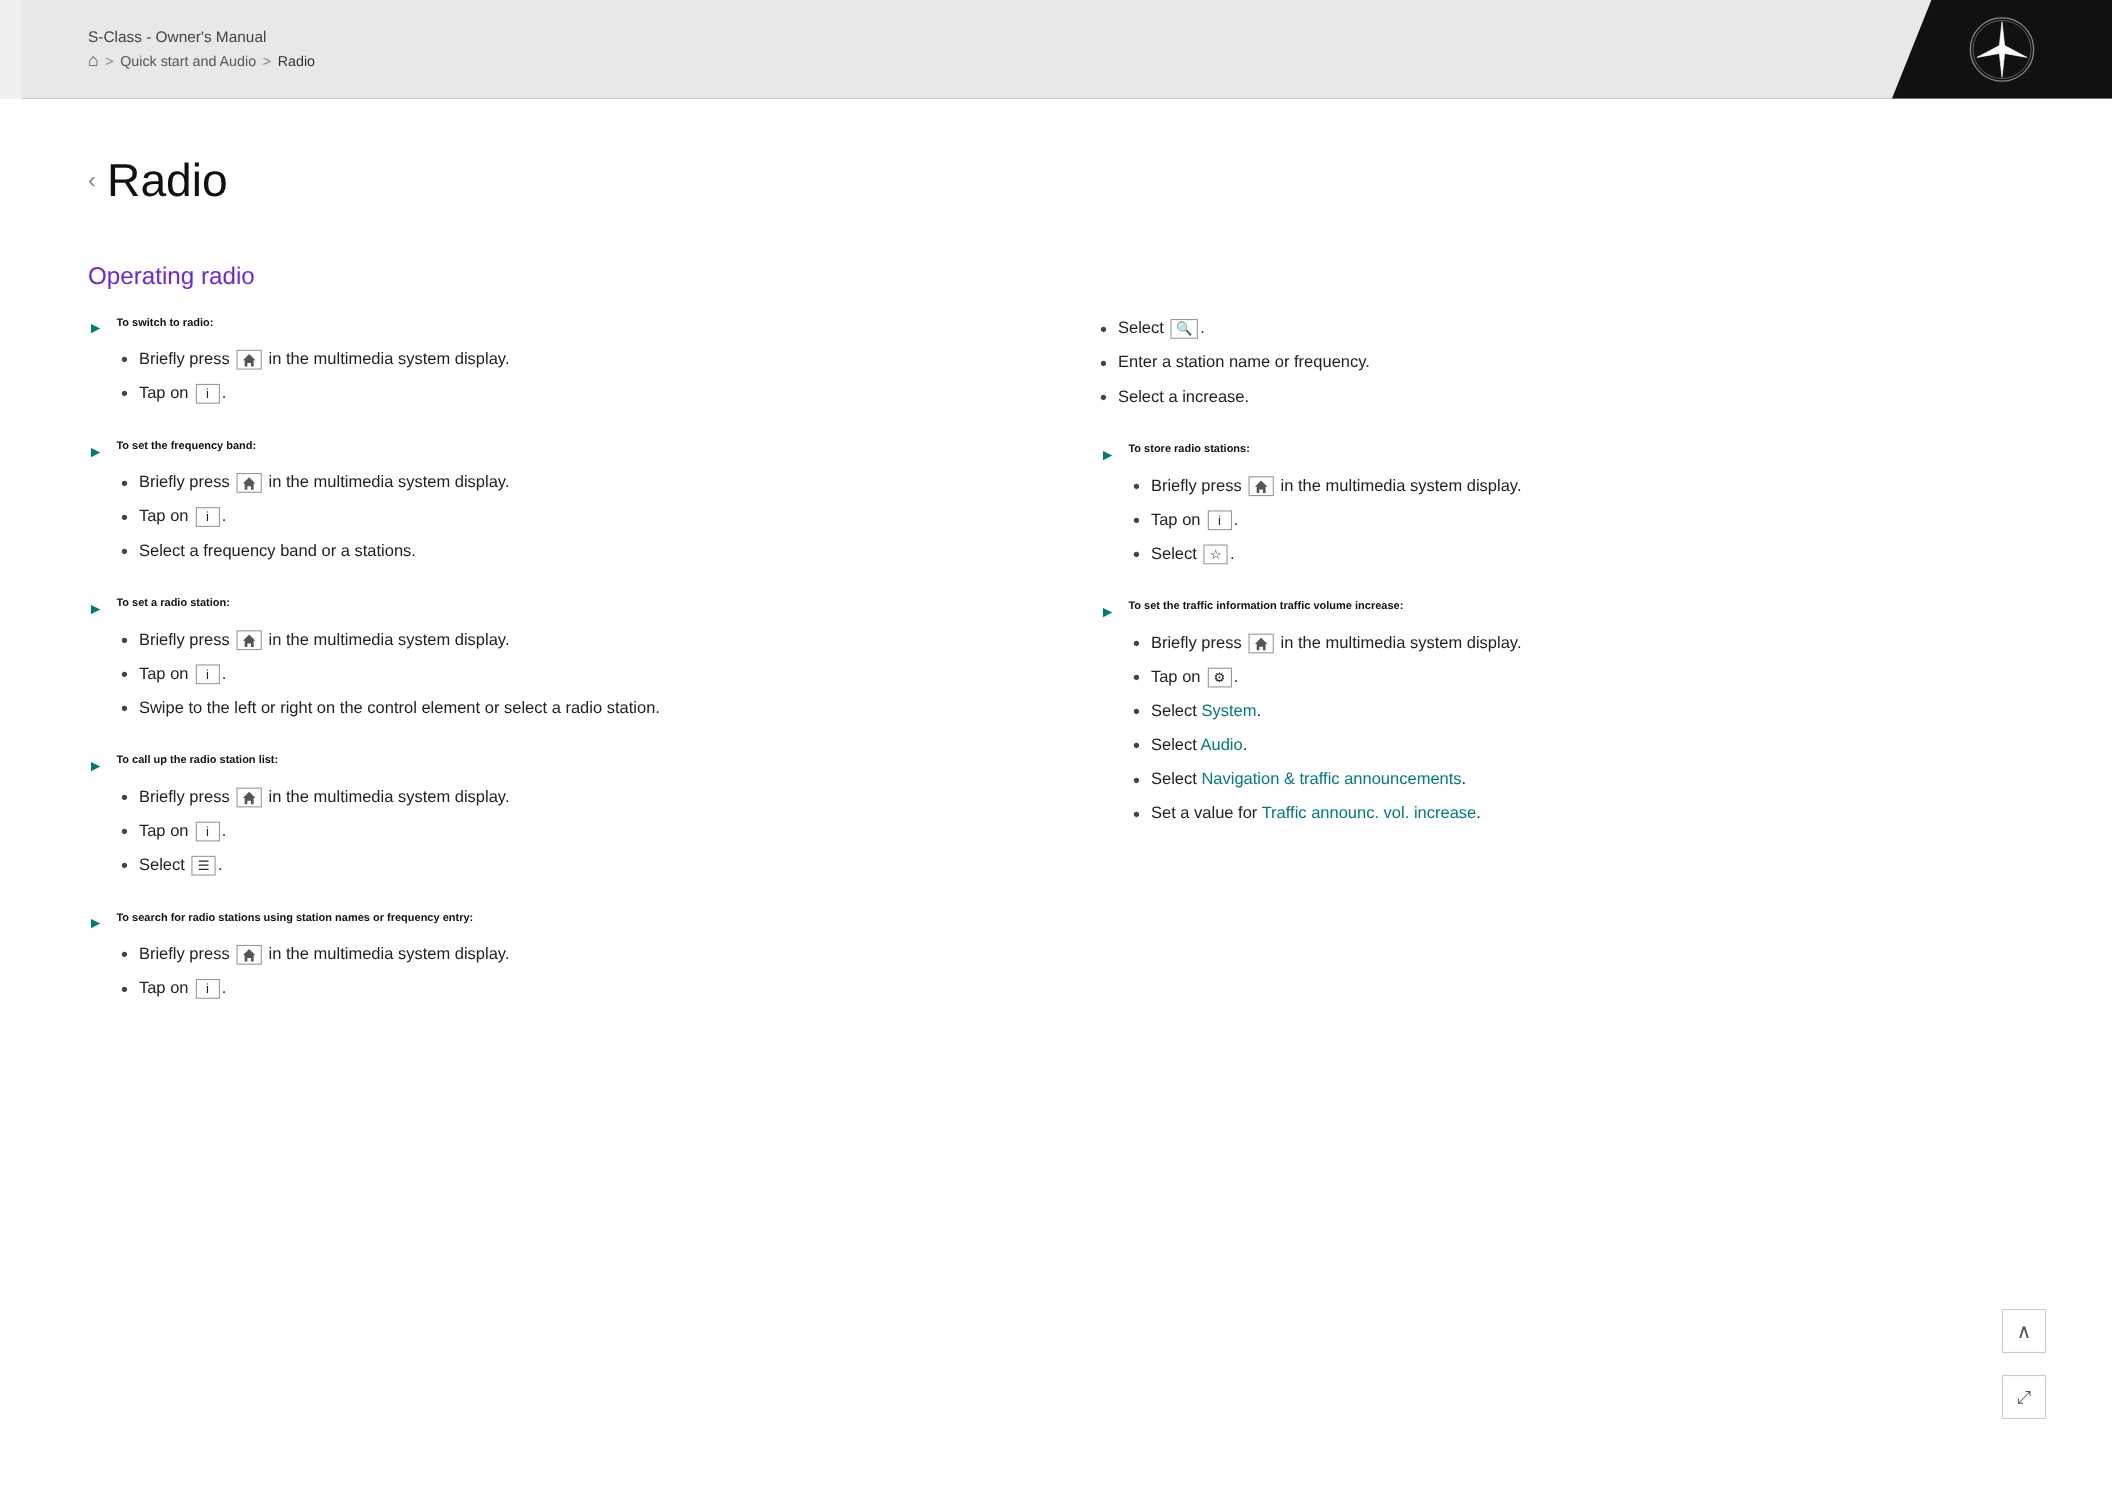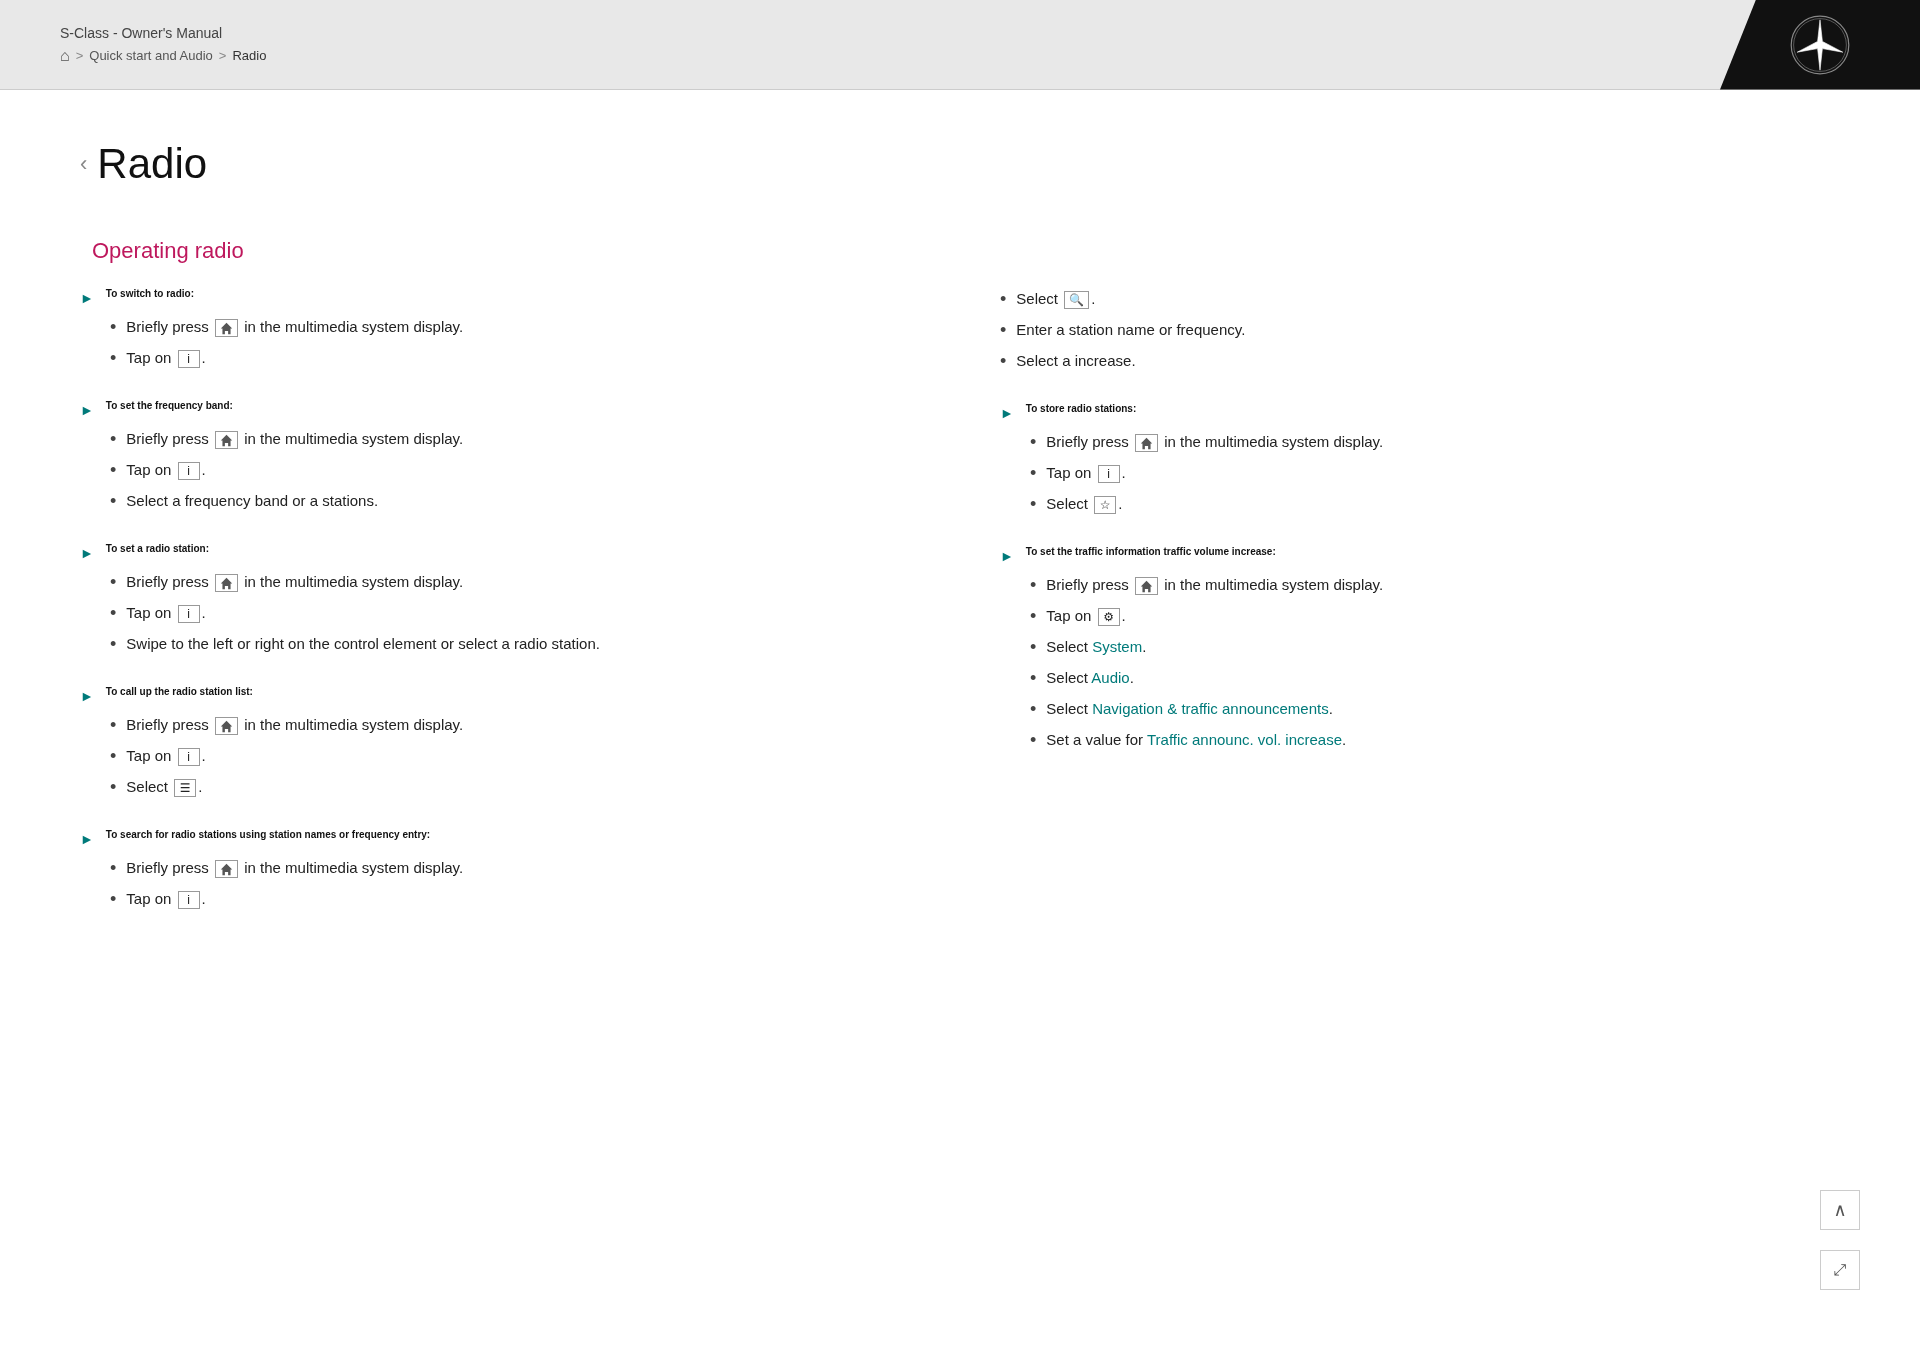--- a/index.html
+++ b/index.html
@@ -14,20 +14,21 @@
 
     
     .header {
       background: #e8e8e8;
       height: 90px;
       display: flex;
       align-items: center;
       justify-content: space-between;
       padding: 0 0 0 60px;
       border-bottom: 1px solid #ccc;
+      margin-left: 20px;
     }
     .header-left {}
     .header-title {
       font-size: 14px;
       color: #444;
       margin-bottom: 6px;
     }
     .breadcrumb {
       display: flex;
       align-items: center;
@@ -100,23 +101,22 @@
     .col-left {
       flex: 1;
     }
     .col-right {
       flex: 1;
     }
 
     .section-title {
       font-size: 22px;
       font-weight: 400;
-      color: #be185d;
+      color: #6d28d9;
       margin-bottom: 24px;
-      margin-left: 12px;
     }
 
     .instruction-block {
       margin-bottom: 28px;
     }
 
     .instruction-header {
       display: flex;
       align-items: flex-start;
       gap: 12px;

